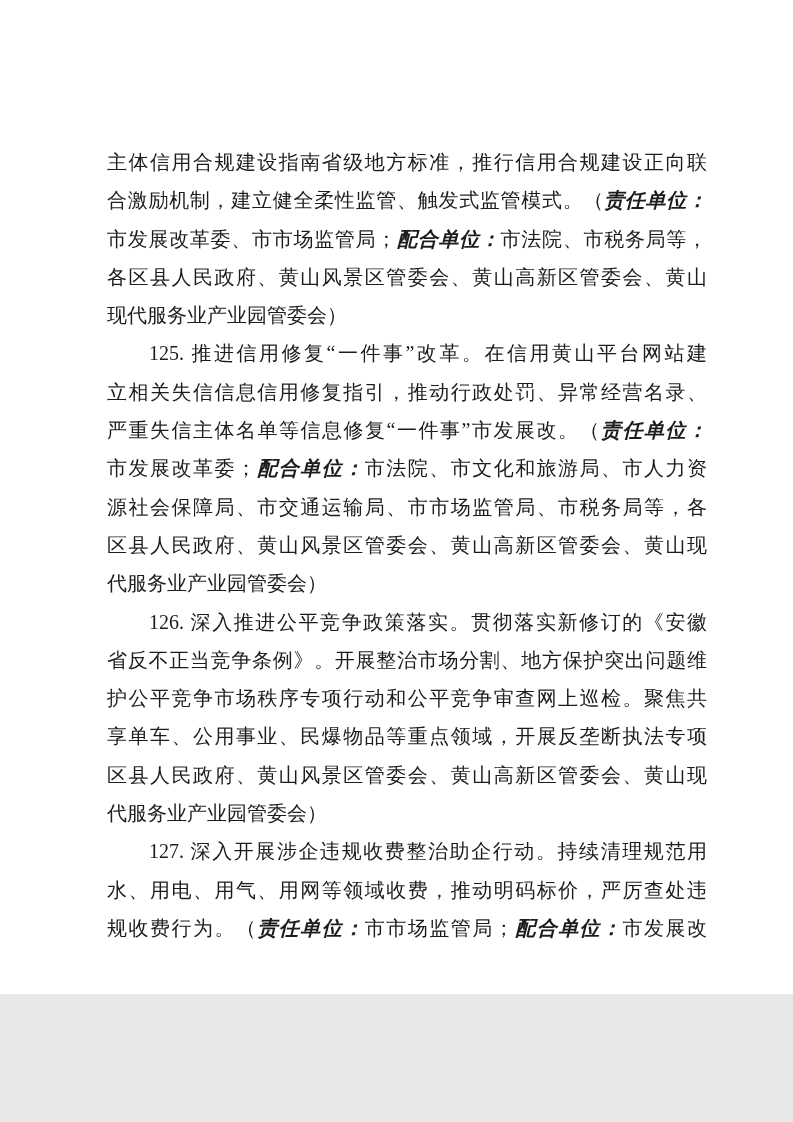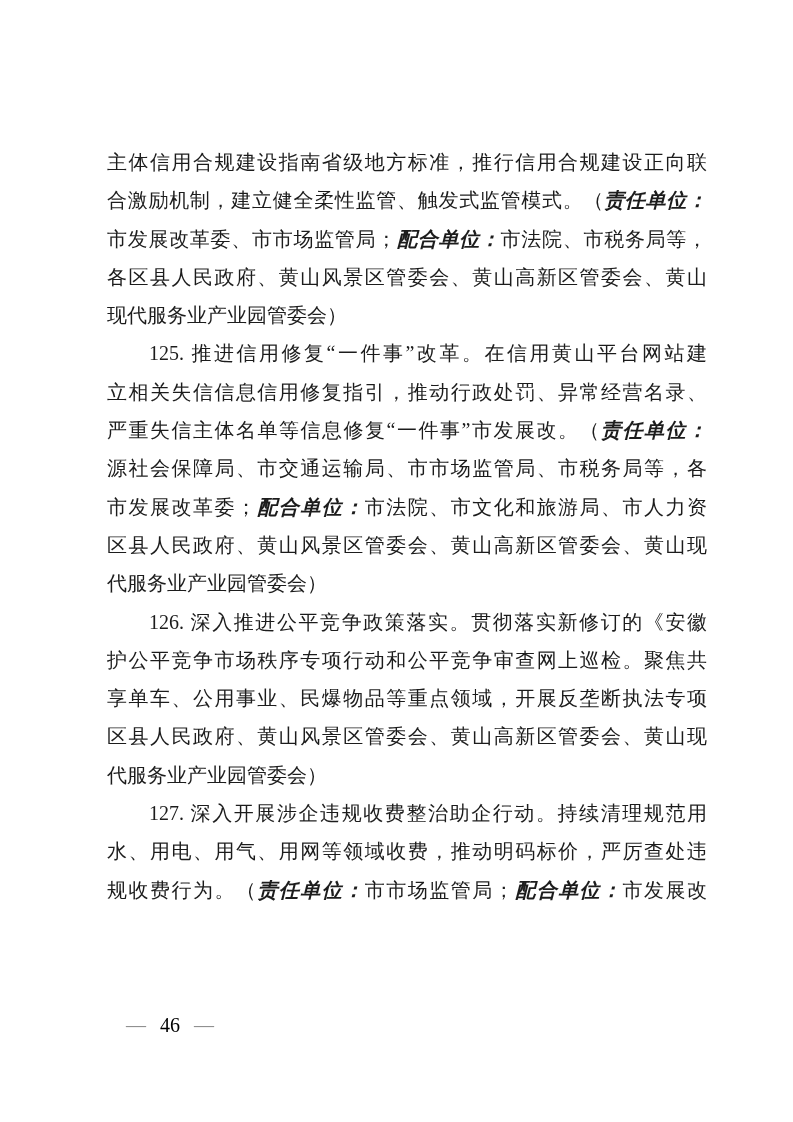--- a/index.html
+++ b/index.html
@@ -1,19 +1,19 @@
 <!DOCTYPE html>
 <html><head>
 <meta charset="utf-8">
 <style>
   html, body { margin: 0; padding: 0; background: #e8e8e8; }
   .page {
     position: relative;
     width: 793px;
-    height: 1122px;
+    height: 994px;
     margin: 0 auto;
     background: #ffffff;
     font-family: "Liberation Serif", "DejaVu Serif", serif;
     color: #1c1c1c;
     overflow: hidden;
   }
   .doc-body {
     position: absolute;
     left: 107px;
     top: 143px;
@@ -57,27 +57,28 @@
         <div class="line"><span class="seg">主体信用合规建设指南省级地方标准，推行信用合规建设正向联</span></div>
         <div class="line"><span class="seg">合激励机制，建立健全柔性监管、触发式监管模式。（</span><span class="seg bold">责任单位：</span></div>
         <div class="line"><span class="seg">市发展改革委、市市场监管局；</span><span class="seg bold">配合单位：</span><span class="seg">市法院、市税务局等，</span></div>
         <div class="line"><span class="seg">各区县人民政府、黄山风景区管委会、黄山高新区管委会、黄山</span></div>
         <div class="line line-end"><span class="seg">现代服务业产业园管委会）</span></div>
       </div>
       <div class="para">
         <div class="line indent"><span class="seg">125. 推进信用修复“一件事”改革。在信用黄山平台网站建</span></div>
         <div class="line"><span class="seg">立相关失信信息信用修复指引，推动行政处罚、异常经营名录、</span></div>
         <div class="line"><span class="seg">严重失信主体名单等信息修复“一件事”市发展改。（</span><span class="seg bold">责任单位：</span></div>
+        <div class="line"><span class="seg">市发展改革委；</span><span class="seg bold">配合单位：</span><span class="seg">市法院、市文化和旅游局、市人力资</span></div>
         <div class="line"><span class="seg">源社会保障局、市交通运输局、市市场监管局、市税务局等，各</span></div>
-        <div class="line"><span class="seg">市发展改革委；</span><span class="seg bold">配合单位：</span><span class="seg">市法院、市文化和旅游局、市人力资</span></div>
         <div class="line"><span class="seg">区县人民政府、黄山风景区管委会、黄山高新区管委会、黄山现</span></div>
         <div class="line line-end"><span class="seg">代服务业产业园管委会）</span></div>
       </div>
       <div class="para">
         <div class="line indent"><span class="seg">126. 深入推进公平竞争政策落实。贯彻落实新修订的《安徽</span></div>
+        <div class="line"><span class="seg">省反不正当竞争条例》。开展整治市场分割、地方保护突出问题维</span></div>
         <div class="line"><span class="seg">护公平竞争市场秩序专项行动和公平竞争审查网上巡检。聚焦共</span></div>
         <div class="line"><span class="seg">享单车、公用事业、民爆物品等重点领域，开展反垄断执法专项</span></div>
         <div class="line"><span class="seg">区县人民政府、黄山风景区管委会、黄山高新区管委会、黄山现</span></div>
         <div class="line line-end"><span class="seg">代服务业产业园管委会）</span></div>
       </div>
       <div class="para">
         <div class="line indent"><span class="seg">127. 深入开展涉企违规收费整治助企行动。持续清理规范用</span></div>
         <div class="line"><span class="seg">水、用电、用气、用网等领域收费，推动明码标价，严厉查处违</span></div>
         <div class="line"><span class="seg">规收费行为。（</span><span class="seg bold">责任单位：</span><span class="seg">市市场监管局；</span><span class="seg bold">配合单位：</span><span class="seg">市发展改</span></div>
       </div>

